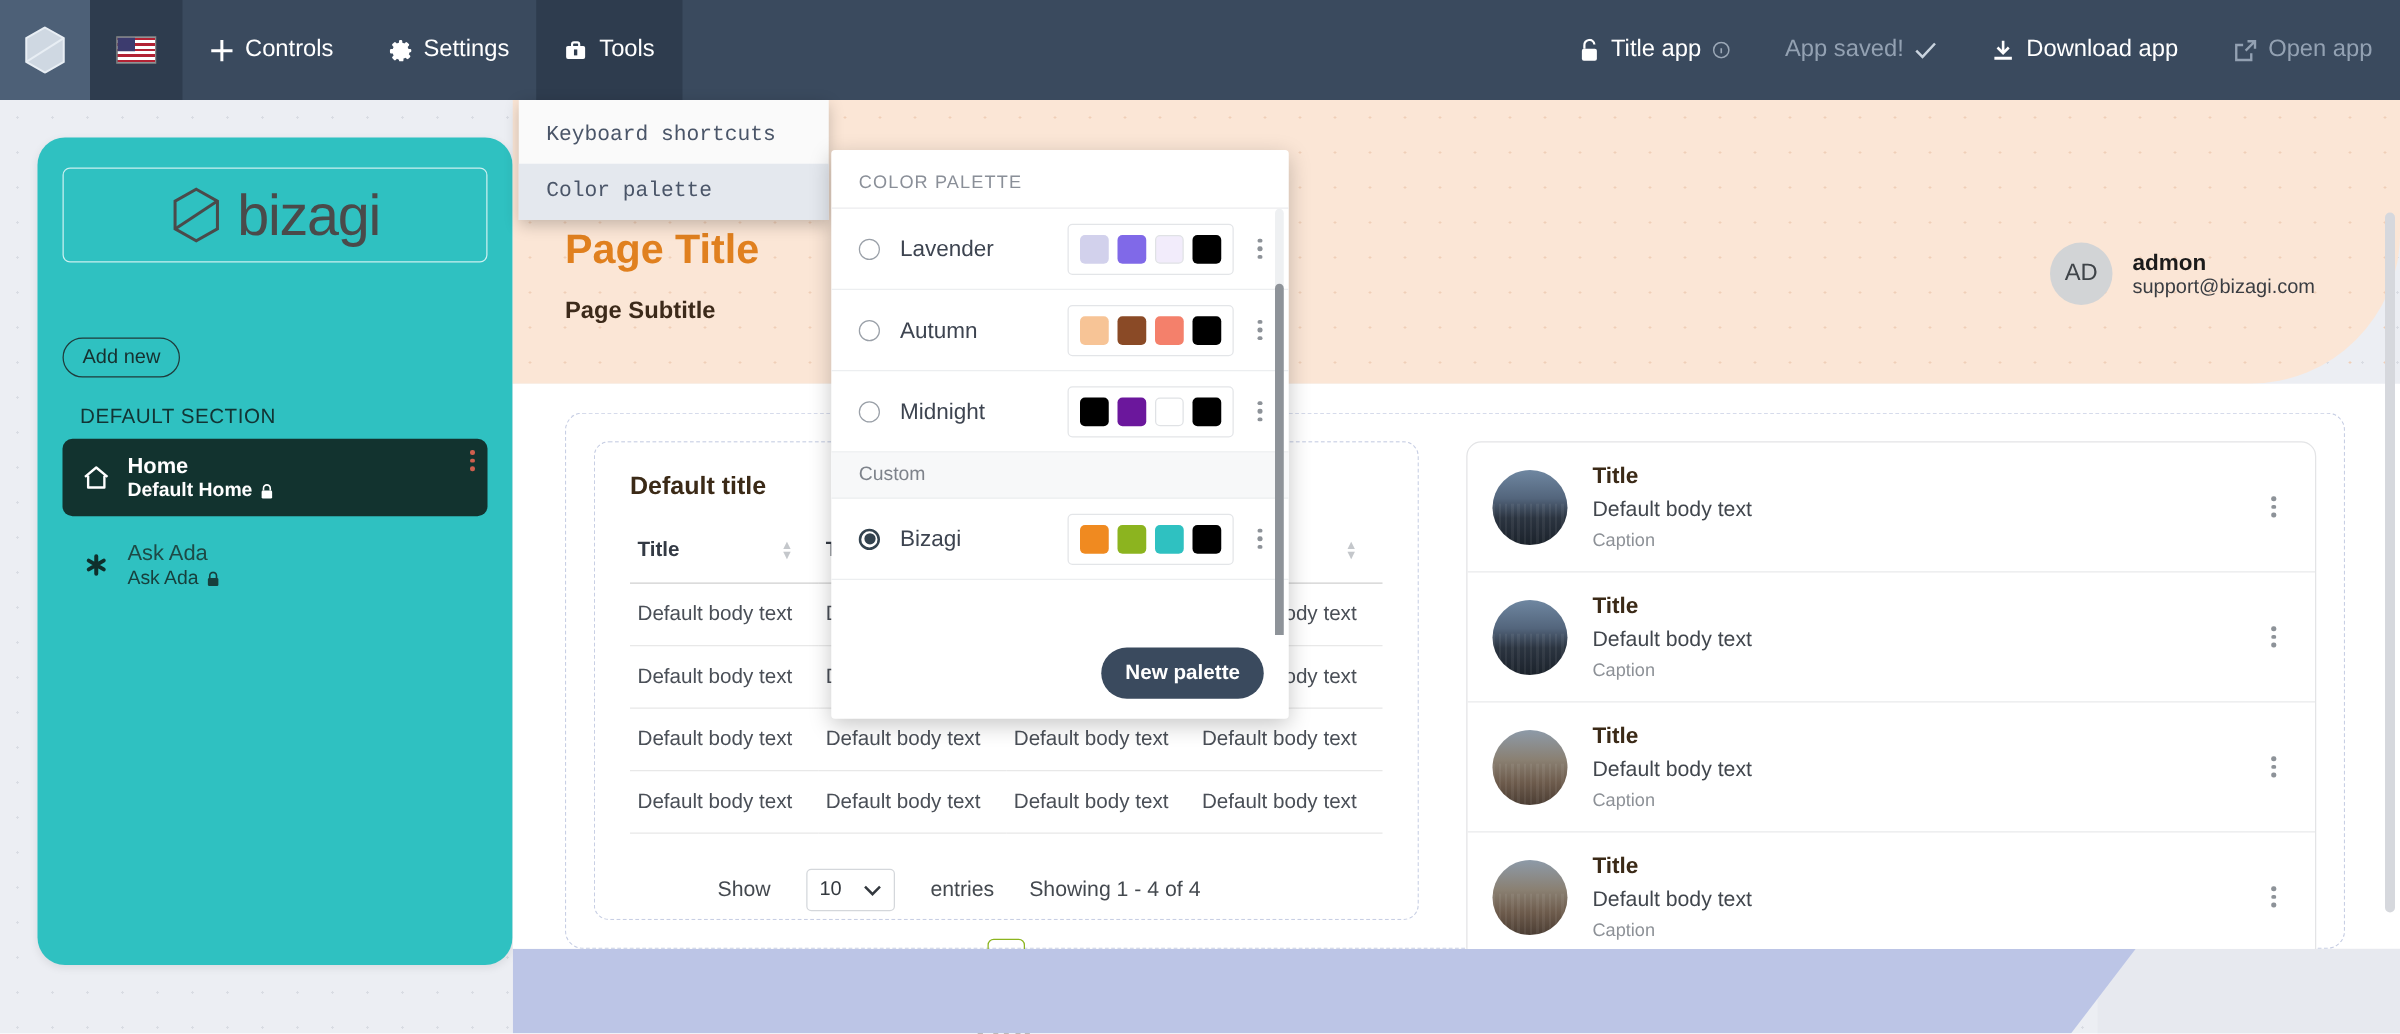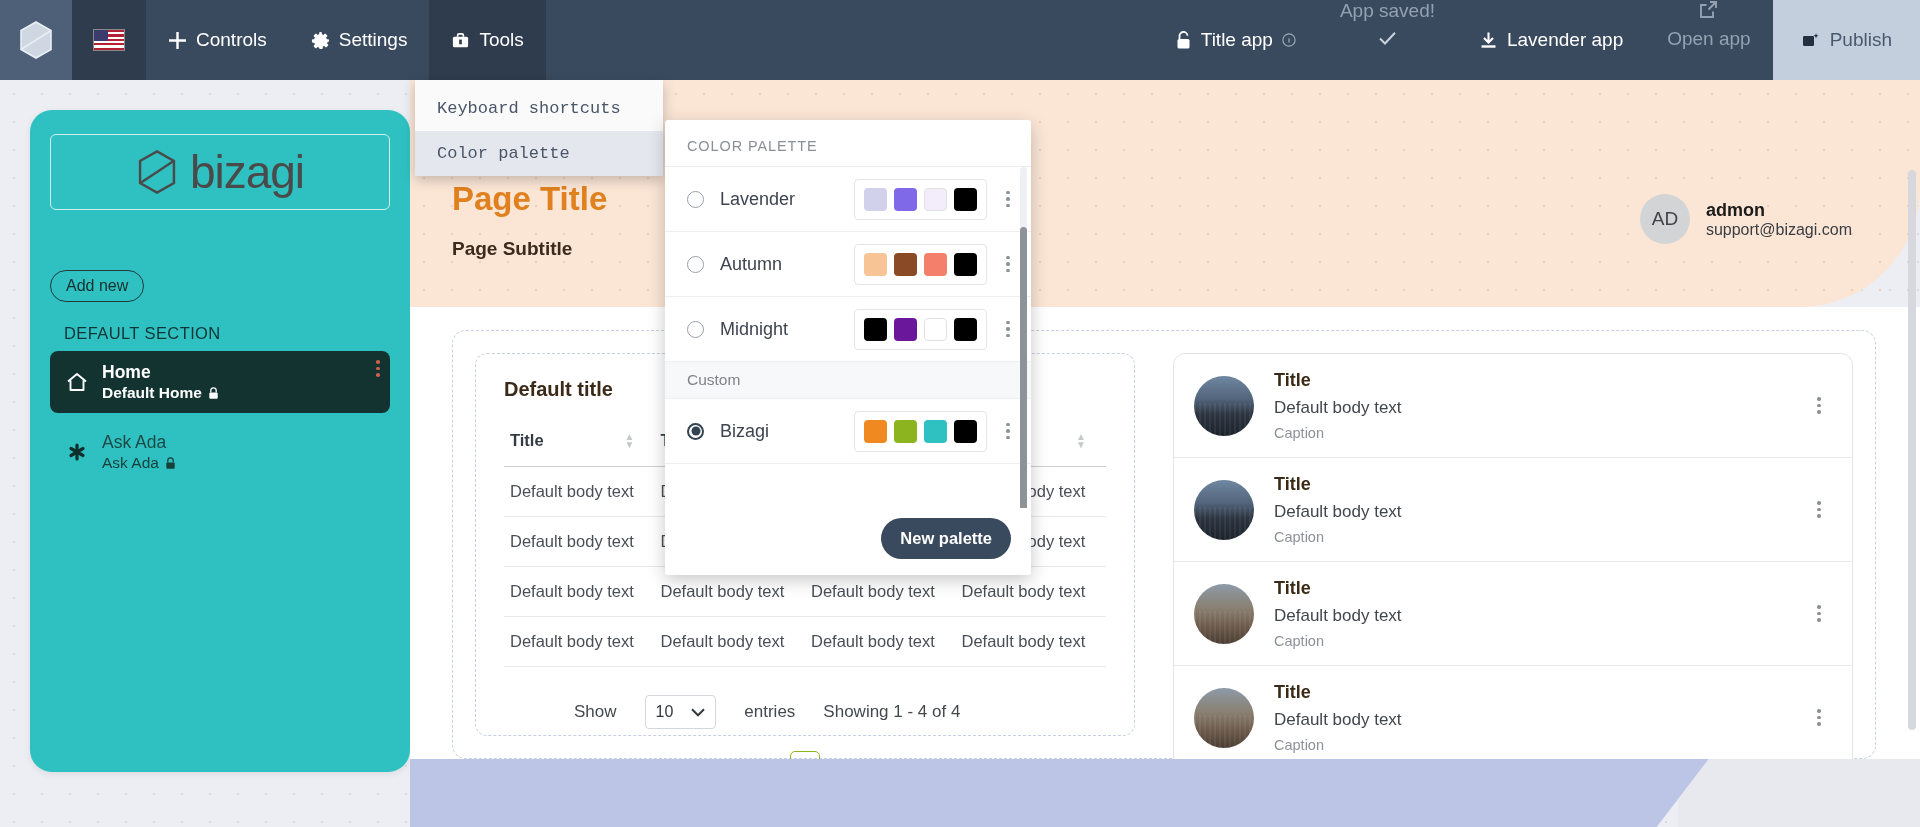--- a/index.html
+++ b/index.html
@@ -40,21 +40,21 @@
     position: absolute; left: 0; right: 0; top: 0; height: 80px;
     display: flex; flex-direction: column; align-items: center; justify-content: center;
     pointer-events: none;
   }
   .tb-center .row { display: flex; align-items: center; gap: 8px; color: #fff; font-size: 19px; }
   .redacted {
     margin-top: 5px; width: 54px; height: 13px; background: #e6e8ec; border-radius: 2px;
     filter: blur(1.6px);
   }
   .tb-right { display: flex; align-items: stretch; }
-  .tb-right .tb-item.muted { color: #93a1b2; flex-direction: column; }
+  .tb-right .tb-item.muted { color: #93a1b2; }
   .tb-publish {
     display: flex; align-items: center; gap: 10px; padding: 0 28px;
     background: #c3cfdd; color: #4a5a6d; font-size: 19px; cursor: pointer;
   }
   .ic { display:inline-block; line-height:0; }
 
   
   .tools-menu {
     position: absolute; top: 80px; left: 415px; width: 248px;
     background: #fafafa; box-shadow: 0 4px 12px rgba(0,0,0,.22); z-index: 70;
@@ -331,39 +331,30 @@
             </svg>
         </span>
       </div>
       <div class="tb-item">
         <span class="ic">
           <svg width="19" height="19" viewBox="0 0 19 19">
               <path d="M9.5 1.5v9.5M5 7l4.5 4.5L14 7" stroke="#fff" stroke-width="2.1" fill="none"></path>
               <path d="M2.5 15.5h14" stroke="#fff" stroke-width="2.4"></path>
             </svg>
         </span>
-        <span>Lavender app</span>
+        <span>Download app</span>
       </div>
       <div class="tb-item muted">
         <span class="ic">
           <svg width="19" height="19" viewBox="0 0 19 19">
               <path d="M11 2h6v6M17 2l-7.5 7.5" stroke="#93a1b2" stroke-width="1.9" fill="none"></path>
               <path d="M14 11.5V17H2V5h5.5" stroke="#93a1b2" stroke-width="1.9" fill="none"></path>
             </svg>
         </span>
         <span>Open app</span>
-      </div>
-      <div class="tb-publish">
-        <span class="ic">
-          <svg width="19" height="19" viewBox="0 0 19 19">
-              <rect x="2" y="5" width="11" height="10" rx="1.3" fill="#22303f"></rect>
-              <path d="M15 2.2l.7 1.9 1.9.7-1.9.7-.7 1.9-.7-1.9-1.9-.7 1.9-.7z" fill="#22303f"></path>
-            </svg>
-        </span>
-        <span>Publish</span>
       </div>
     </div>
   </div>
 
   <div class="tb-center">
     <div class="row">
       <span>Home</span>
       <span class="ic">
         <svg width="14" height="17" viewBox="0 0 14 17">
             <path d="M3.4 7V4.6a3.6 3.6 0 017.2 0V7" stroke="#fff" stroke-width="1.6" fill="none"></path>

